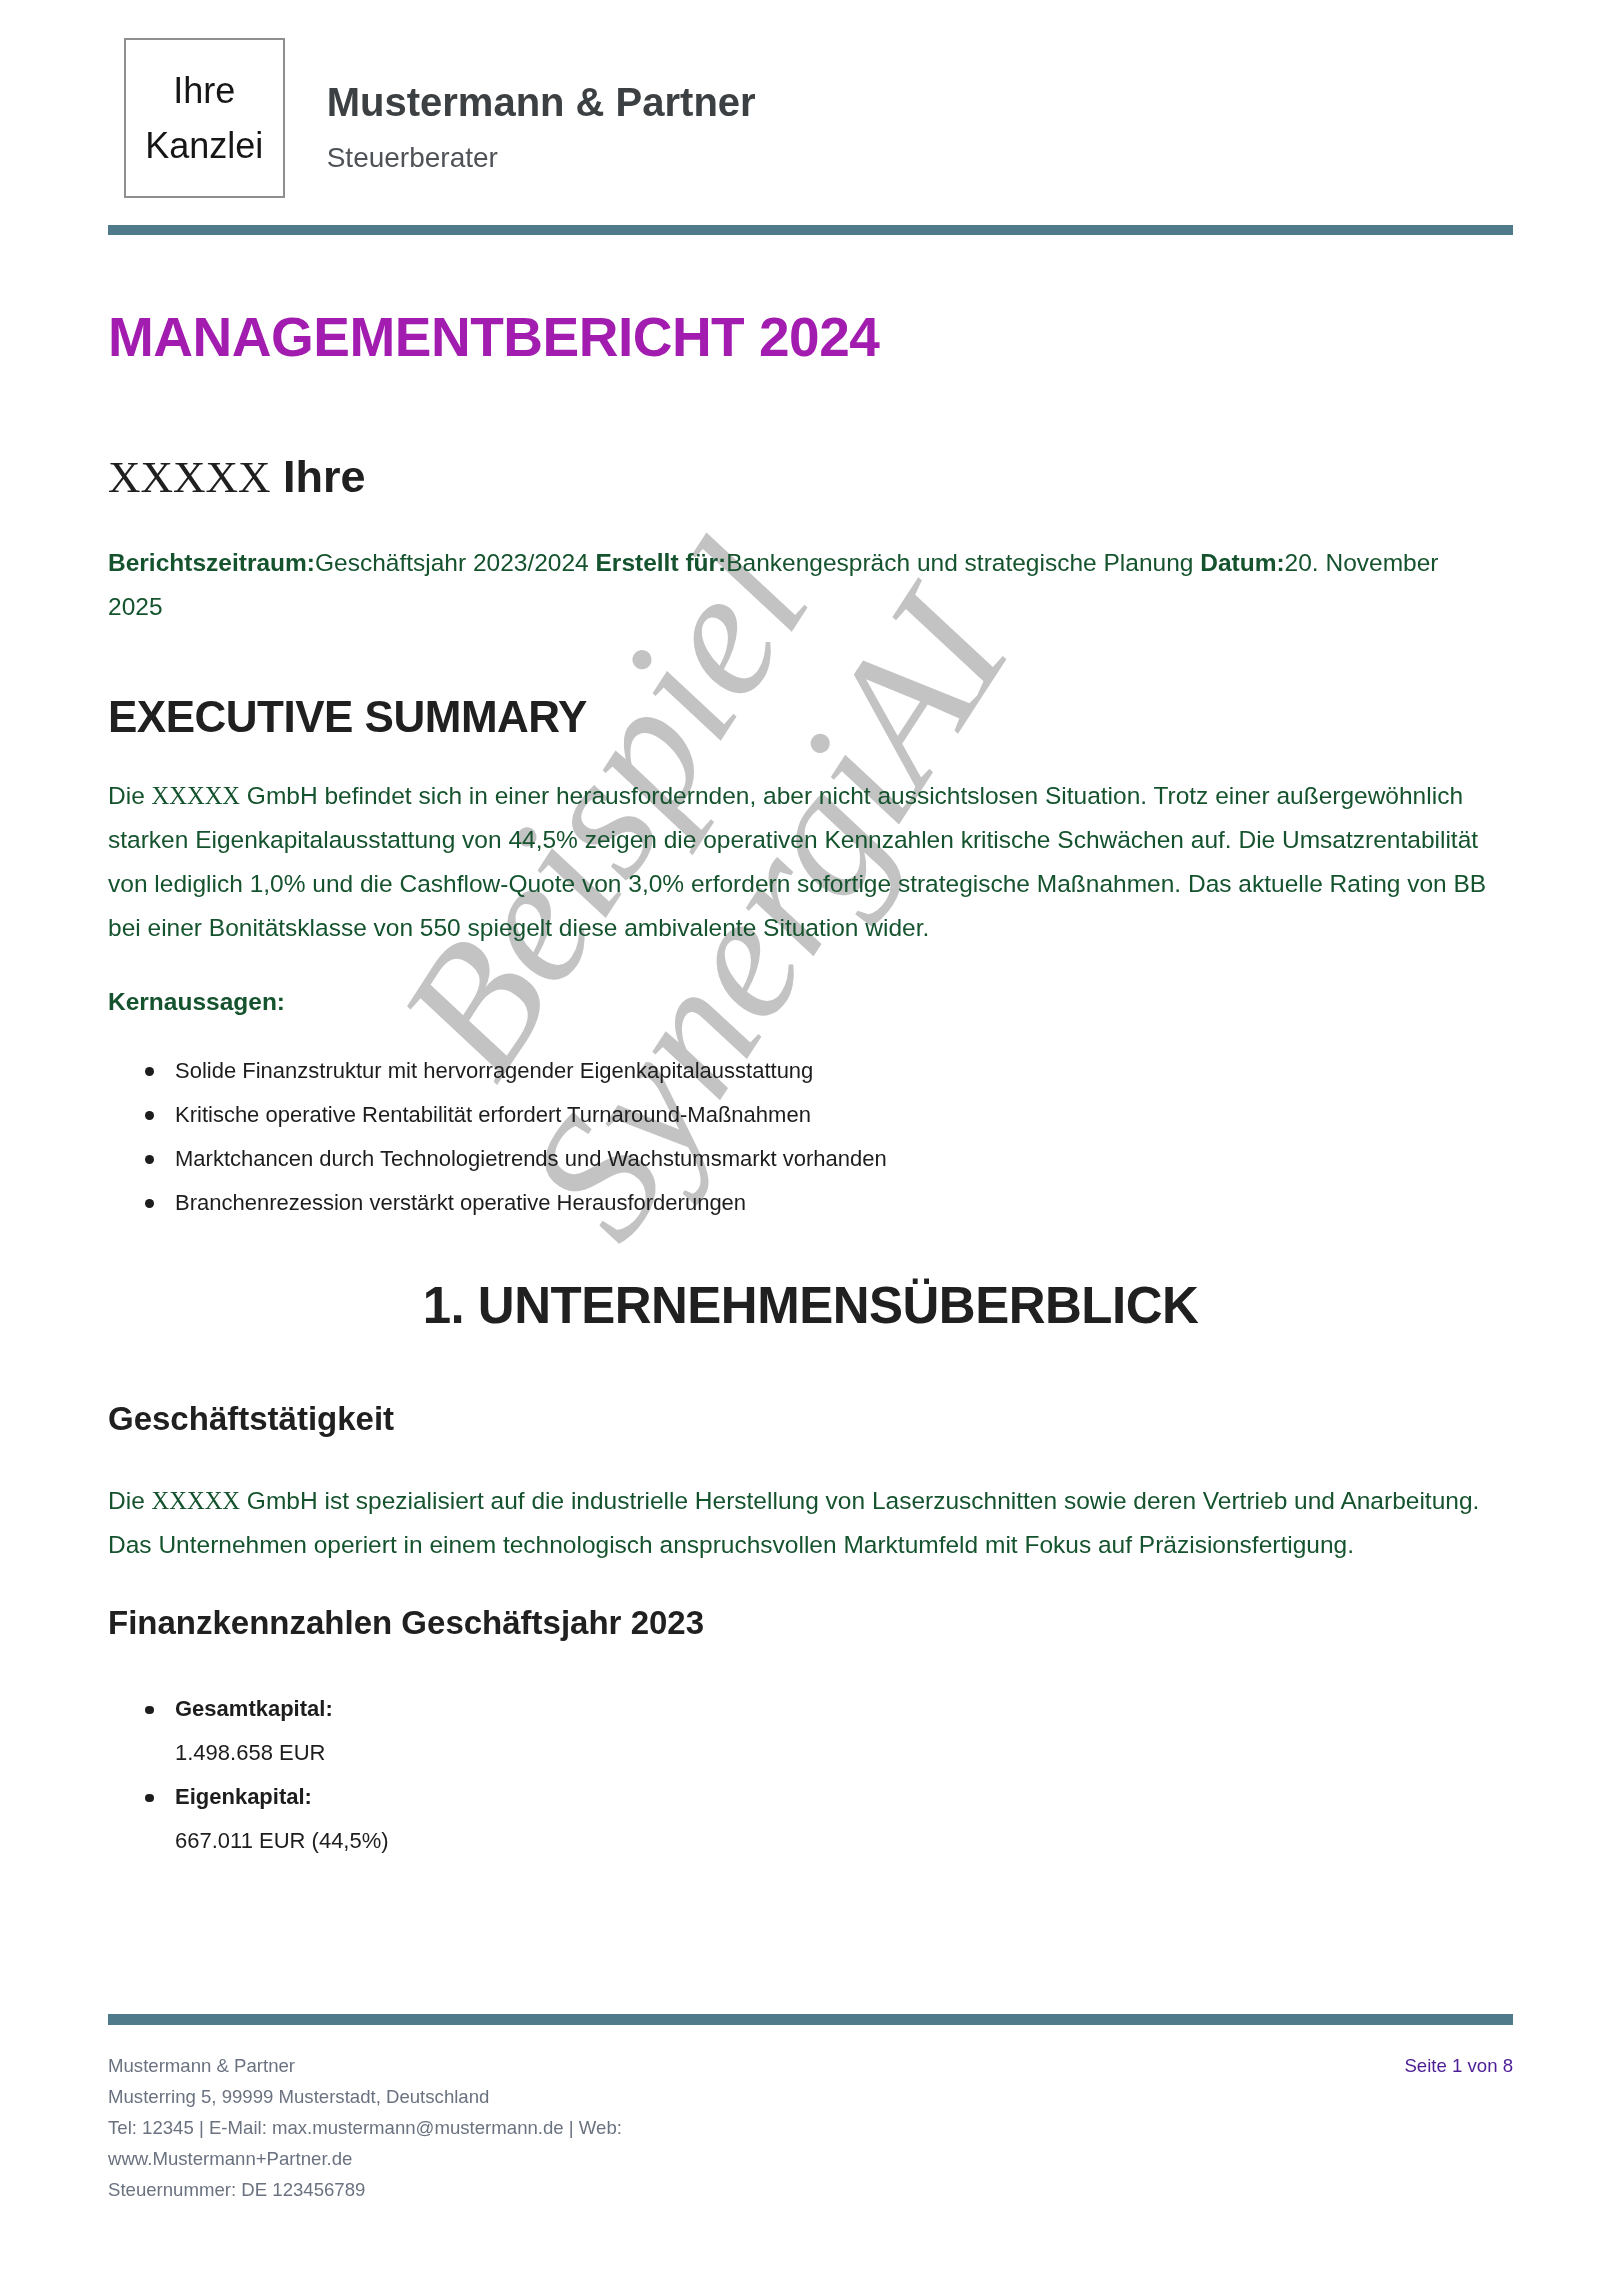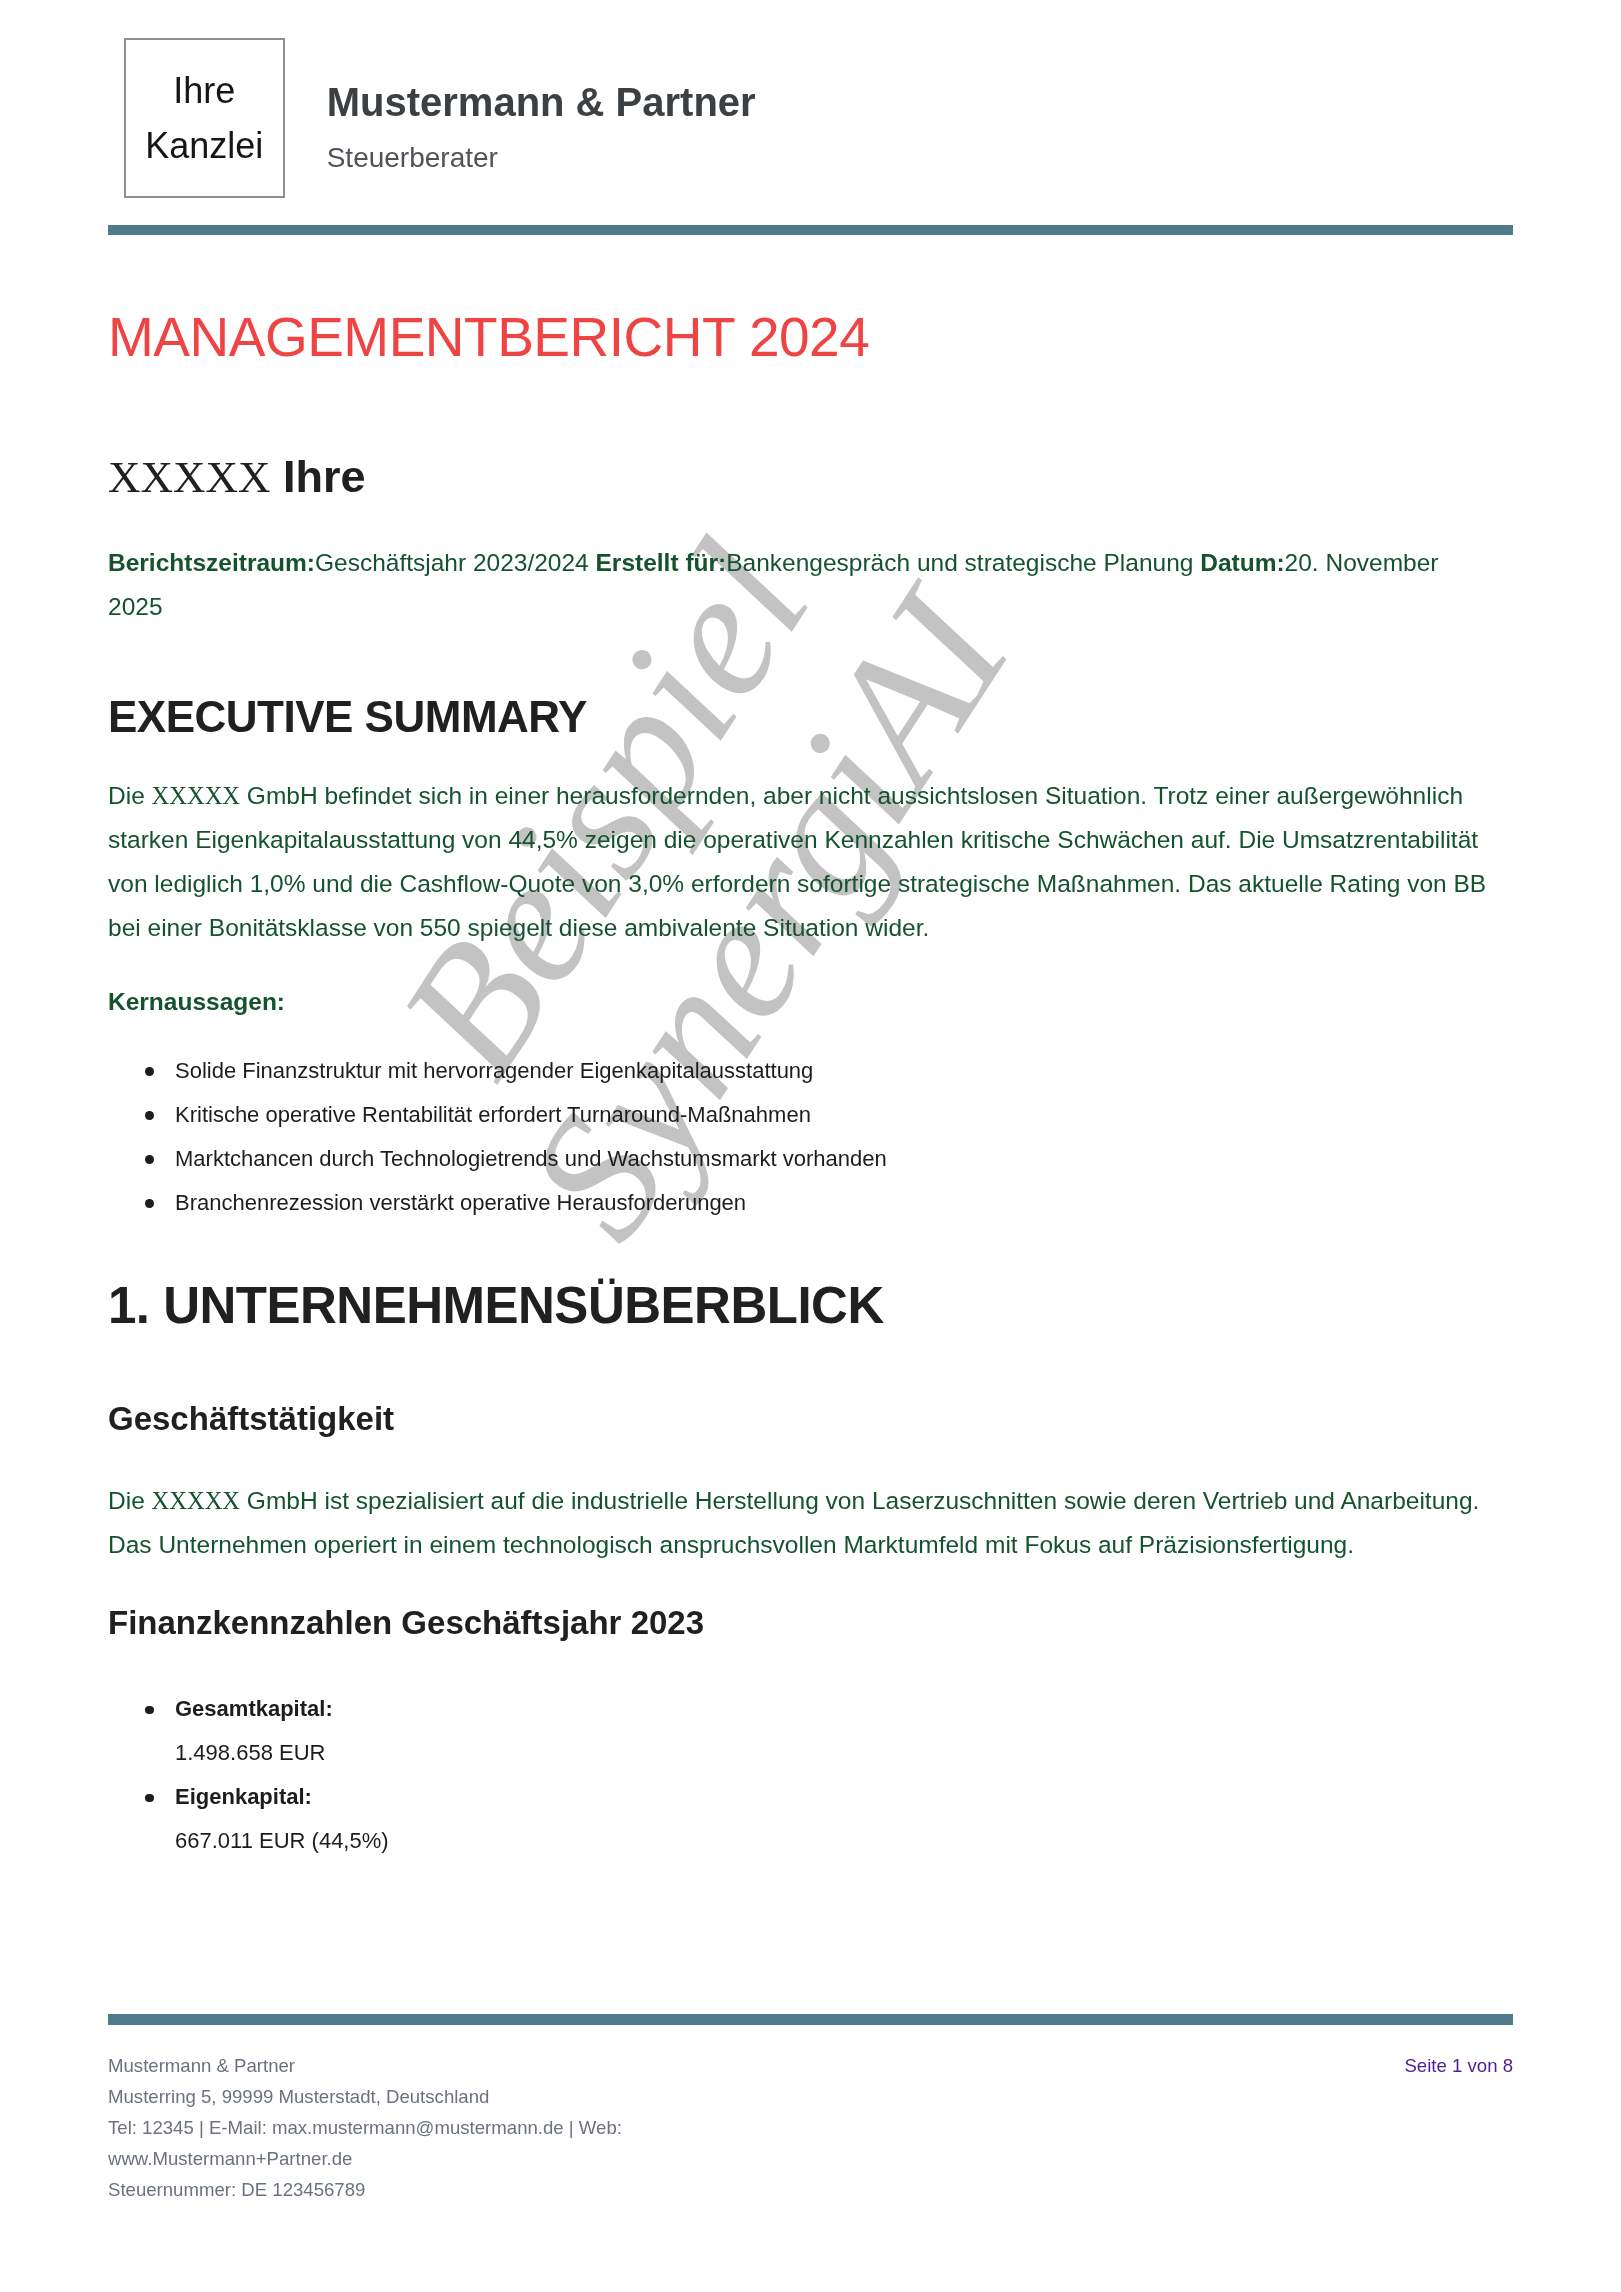--- a/index.html
+++ b/index.html
@@ -45,26 +45,26 @@
   .brand-title{font-size:40px;font-weight:700;color:#3c4043;line-height:1.15;}
   .brand-sub{font-size:28px;color:#4f5357;margin-top:16.7px;}
   .rule{
     height:10.8px;background:var(--accent,#4e7a8a);
     margin:26.5px 108px 0 108px;
   }
   
   main{position:relative;z-index:1;padding:0 108px;}
   h1{
     margin:72px 0 0 0;
-    font-size:55px;font-weight:400;color:#ef4444;line-height:1.1;
+    font-size:55px;font-weight:700;color:#a21caf;line-height:1.1;
     letter-spacing:-0.5px;
   }
   h2.company{margin:83px 0 0 0;font-size:45px;font-weight:700;color:#202020;line-height:1.15;}
   h2.section{margin:63px 0 0 0;font-size:44px;font-weight:700;color:#202020;line-height:1.15;letter-spacing:-0.5px;}
-  h2.big{margin:53px 0 0 0;font-size:51px;font-weight:700;color:#202020;line-height:1.1;letter-spacing:-0.5px;}
+  h2.big{margin:53px 0 0 0;font-size:51px;font-weight:700;color:#202020;line-height:1.1;letter-spacing:-0.5px;text-align:center;}
   h3{margin:65px 0 0 0;font-size:33px;font-weight:700;color:#202020;line-height:1.2;}
   h3.finance{margin-top:36px;}
   p{margin:0;font-size:24.5px;line-height:44px;color:#14532d;max-width:1406px;}
   p.meta{margin-top:37px;max-width:1362px;}
   p.body-par{margin-top:32px;}
   p.body-par2{margin-top:41px;}
   p.label{margin-top:30px;font-weight:700;}
   .seg-bold{font-weight:700;}
   .seg-serif{font-family:Liberation Serif, serif;font-weight:400;}
   ul.bullets{

